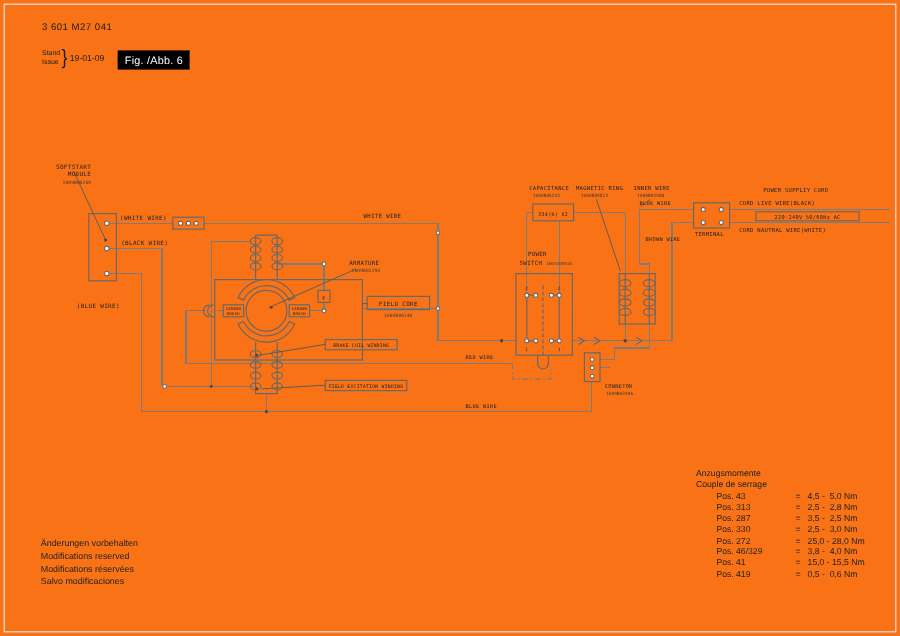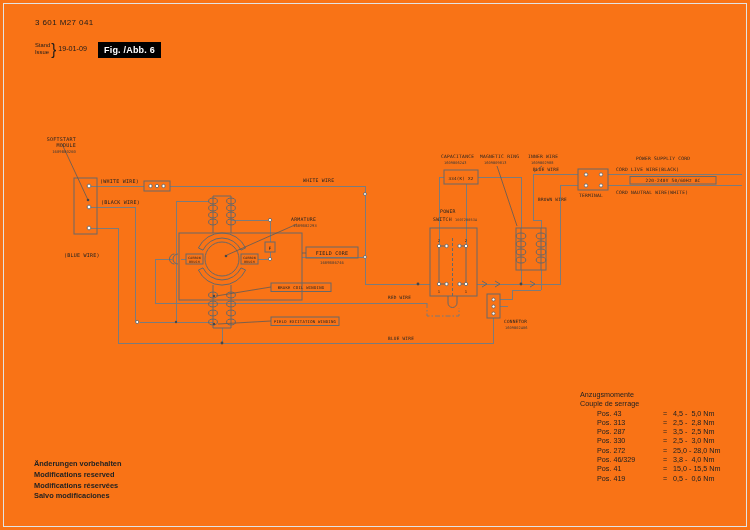--- a/index.html
+++ b/index.html
@@ -5,27 +5,27 @@
   html,body{margin:0;padding:0;background:#e8e8e8;}
   .page{position:relative;width:750px;height:530px;background:#f97316;overflow:hidden;
         font-family:"Liberation Sans",sans-serif;color:#1c1c1c;outline:1px solid #d9d9d9;}
   .frame{position:absolute;left:3px;top:3px;right:3px;bottom:3px;border:1px solid #e3e3e3;pointer-events:none;}
   .doc-number{position:absolute;left:35px;top:18px;font-size:8px;letter-spacing:.4px;}
   .issue-block{position:absolute;left:35px;top:40px;display:flex;align-items:center;}
   .issue-words{display:flex;flex-direction:column;font-size:5.8px;line-height:6.5px;}
   .brace{font-size:15px;font-weight:400;margin:0 2px 0 1px;transform:scaleY(1.15);}
   .issue-date{font-size:7.2px;}
   .fig-box{position:absolute;left:98px;top:42px;background:#000;color:#fff;
-           font-weight:bold;font-size:9px;padding:3px 6px 3px 6px;letter-spacing:.2px;}
+           font-weight:normal;font-size:9px;padding:3px 6px 3px 6px;letter-spacing:.2px;}
   .torque{position:absolute;left:580px;top:374px;width:180px;font-size:7.2px;line-height:9.3px;color:#222;margin-top:16px;}
   .torque-row{display:flex;}
   .torque-row .pos{width:60px;padding-left:17px;}
   .torque-row .eq{width:16px;text-align:center;}
   .torque-row .val{flex:1;padding-right:28px;white-space:pre;}
-  .footer{position:absolute;left:34px;top:459px;font-size:7.4px;line-height:10.8px;color:#222;font-weight:bold;}
+  .footer{position:absolute;left:34px;top:448px;font-size:7.4px;line-height:10.8px;color:#222;}
   svg{position:absolute;left:0;top:0;}
   .lbl{font-family:"DejaVu Sans Mono",monospace;fill:#232323;letter-spacing:.25px;}
   .prt{font-family:"DejaVu Sans Mono",monospace;fill:#3a3a3a;letter-spacing:.1px;}
 </style>
 </head>
 <body>
 
 <div class="page">
   <div class="frame"></div>
 

